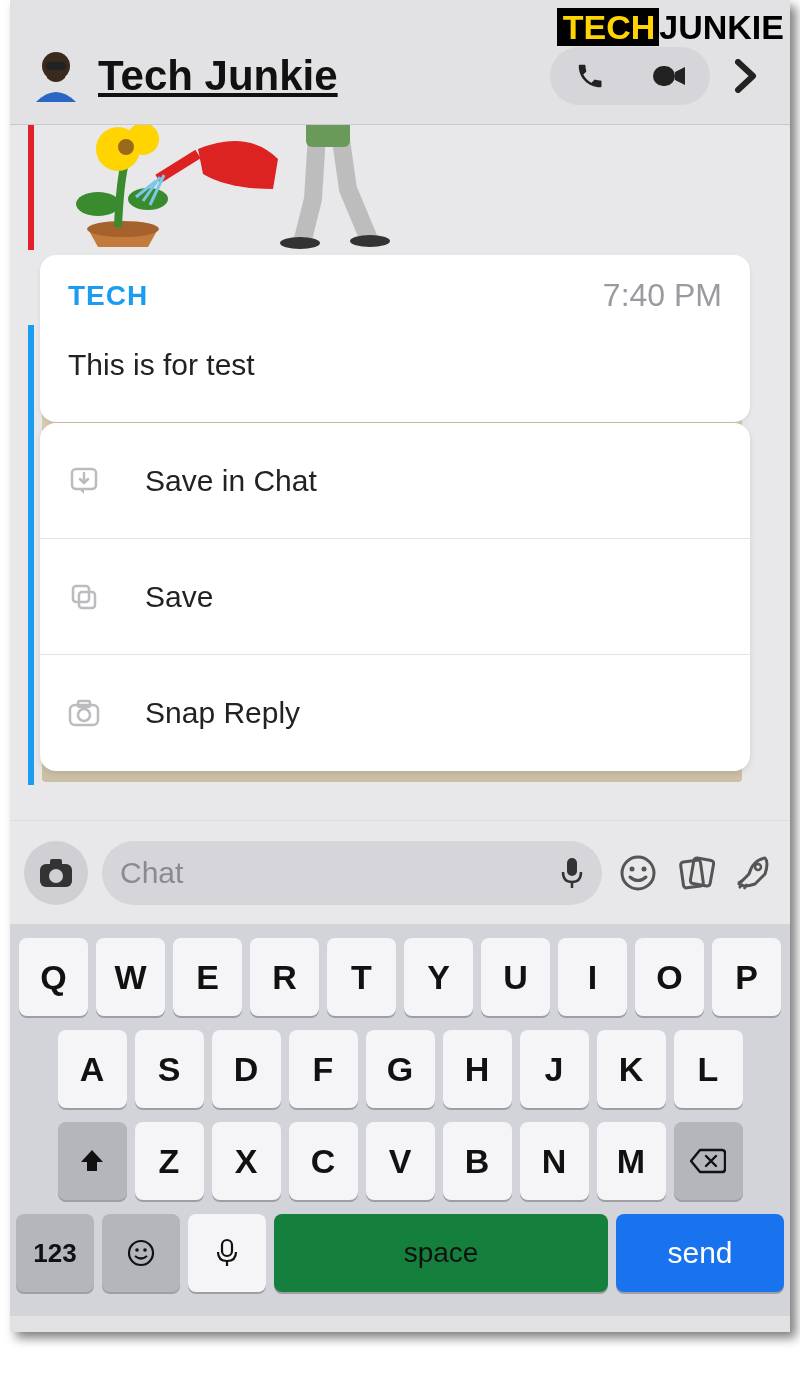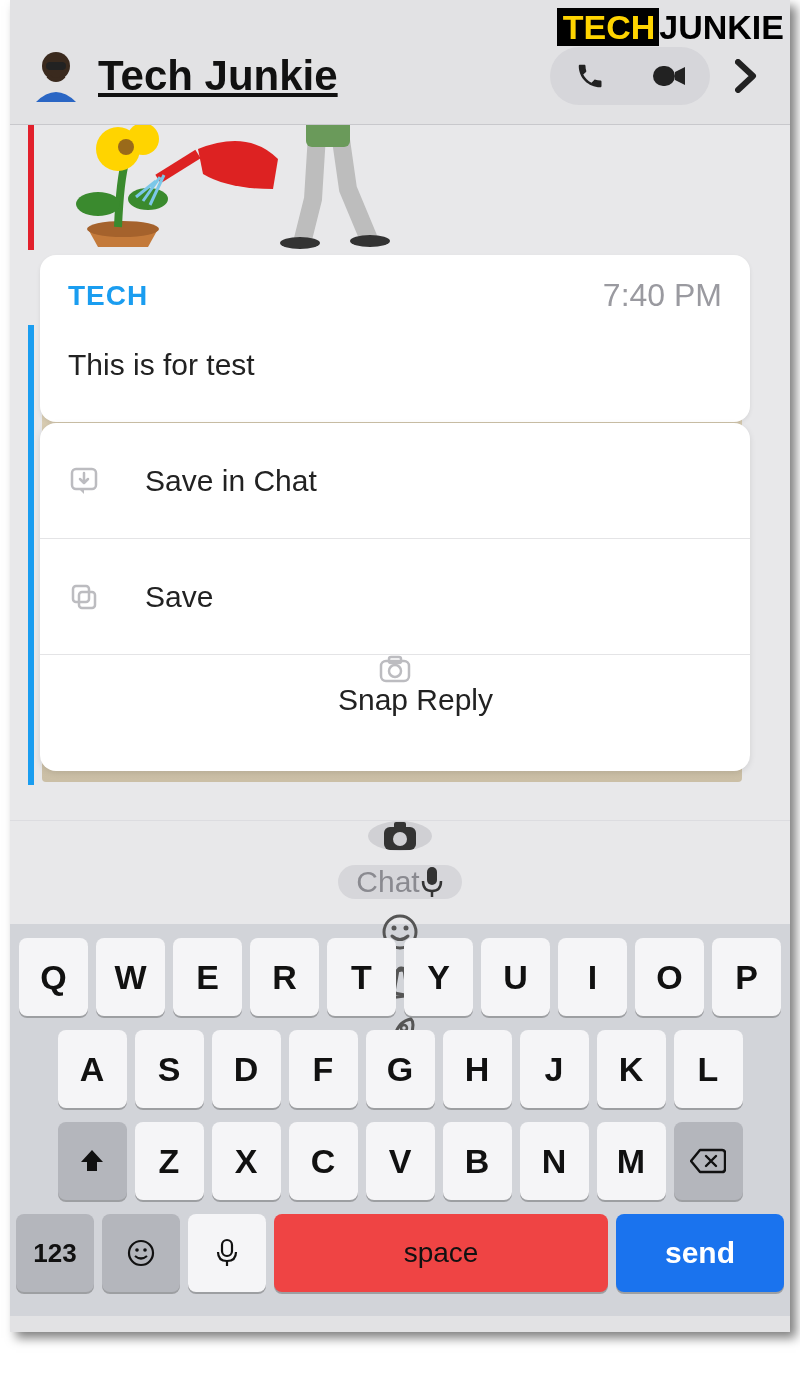--- a/index.html
+++ b/index.html
@@ -113,33 +113,32 @@
     box-shadow: 0 2px 6px rgba(0,0,0,0.1);
     z-index:6;
   }
   .menu-item {
     display:flex;
     align-items:center;
     height:116px;
     padding:0 24px;
     border-bottom:1px solid #e4e4e6;
   }
-  .menu-item:last-child{border-bottom:none;flex-direction:column;}
+  .menu-item:last-child{border-bottom:none;}
   .menu-icon { width:40px; display:flex; justify-content:center; }
   .menu-label { font-size:30px; color:#222; margin-left:41px; }
   
   .input-bar {
     height:104px;
     background:#e8e8ea;
     border-top:1px solid #dcdce0;
     display:flex;
     align-items:center;
     padding:0 14px;
     gap:14px;
-    flex-direction:column;
   }
   .cam-btn {
     width:64px;height:64px;border-radius:50%;
     background:#d0d0d4;
     display:flex;align-items:center;justify-content:center;
   }
   .chat-input {
     flex:1;
     height:64px;
     background:#d6d6da;
@@ -167,22 +166,22 @@
     color:#111;
   }
   .krow.row1 .key { width:69px;}
   .krow.row2 .key { width:69px;}
   .krow.row3 .key { width:69px;}
   .key.shift, .key.back { width:94px; background:#b4b6bc;}
   .krow.row4 { gap:8px; }
   .key.k123 { width:78px; background:#b4b6bc; font-size:26px;}
   .key.emoji { width:78px; background:#b4b6bc;}
   .key.mic { width:78px; background:#f5f5f7;}
-  .key.space { flex:1; background:#ef4444; font-size:28px; font-weight:400;}
-  .key.send { width:168px; background:#1a73ee; color:#fff; font-size:30px; font-weight:700;}
+  .key.space { flex:1; background:#15803d; font-size:28px; font-weight:400;}
+  .key.send { width:168px; background:#1a73ee; color:#fff; font-size:30px; font-weight:400;}
   svg { display:block; }
 </style>
 </head>
 <body>
 
 <div class="frame">
   <div class="watermark">
     <span class="y">TECH</span><span class="k">JUNKIE</span>
   </div>
 

